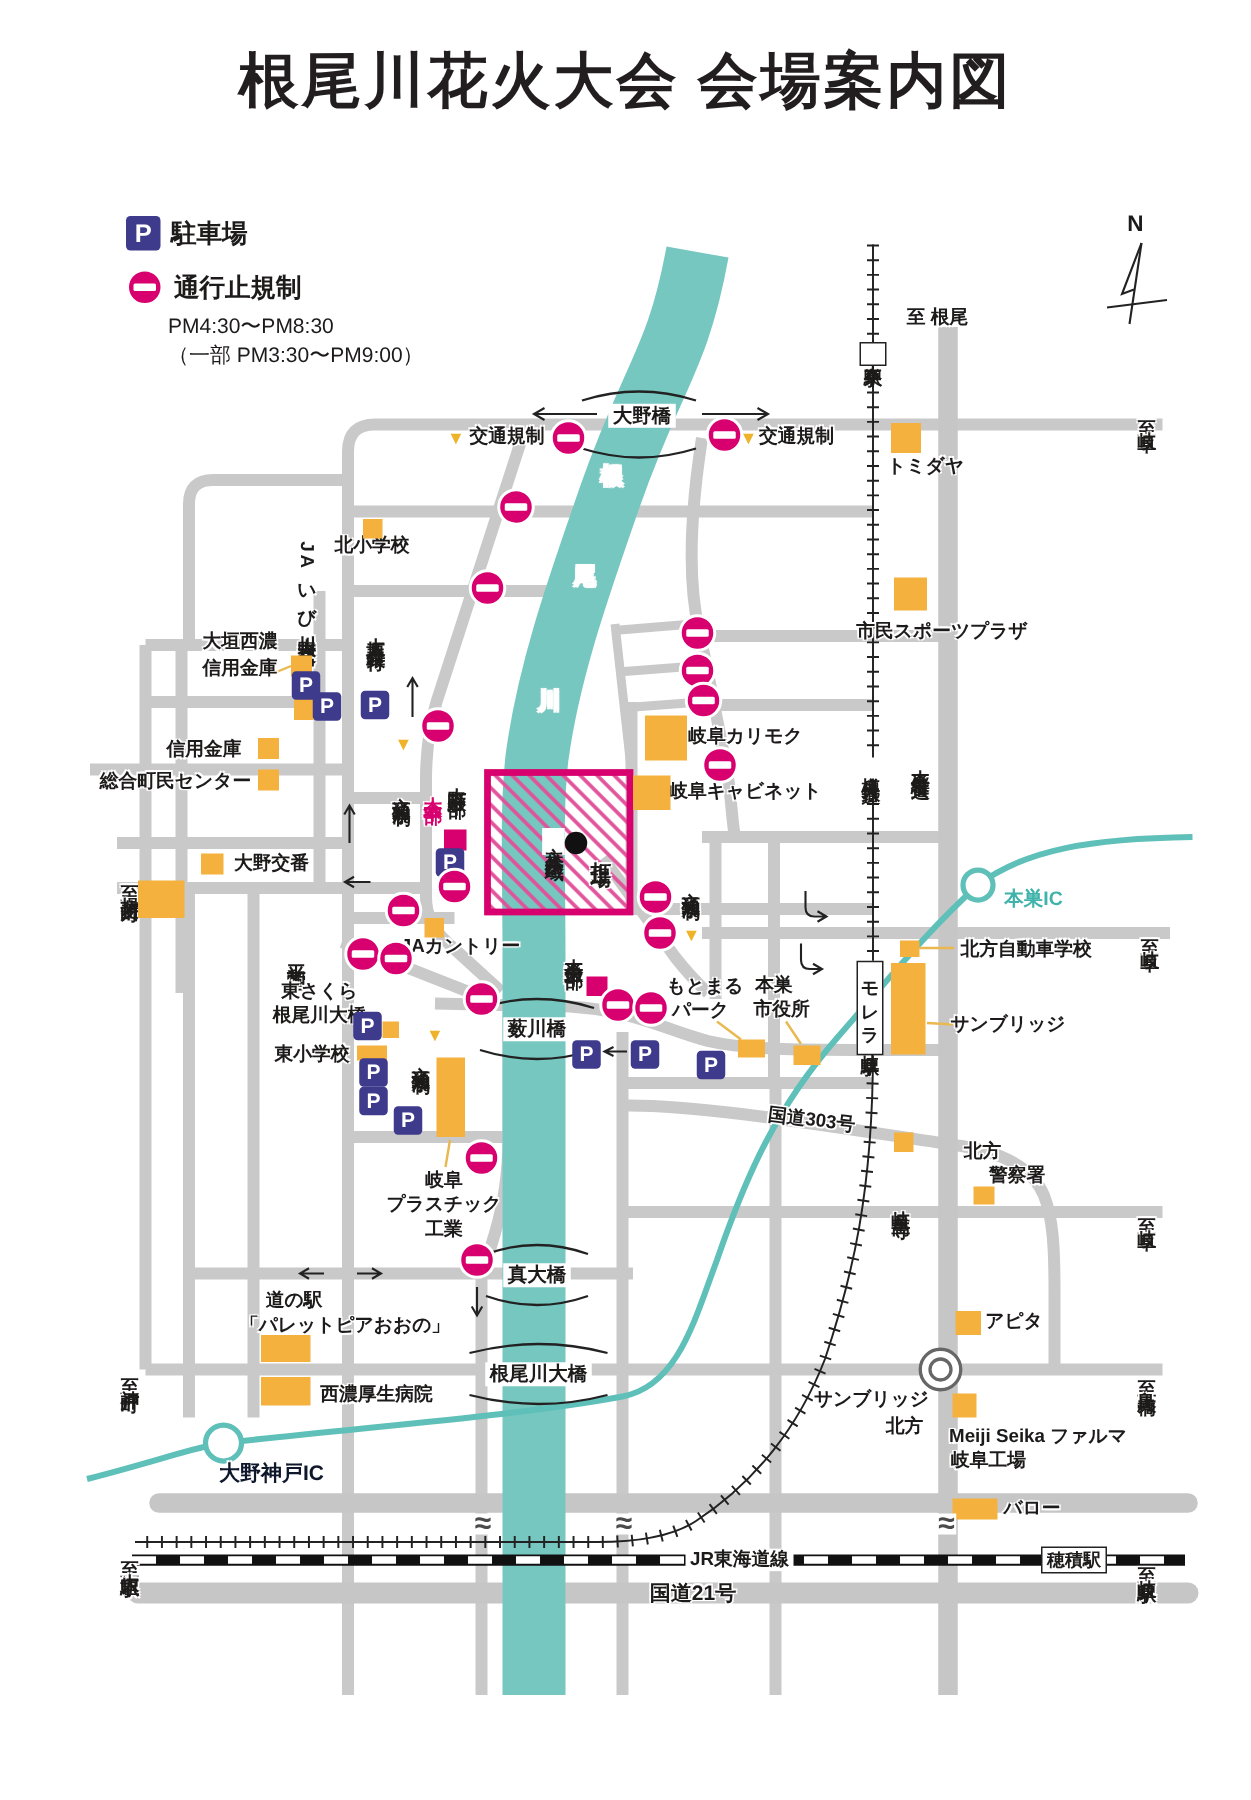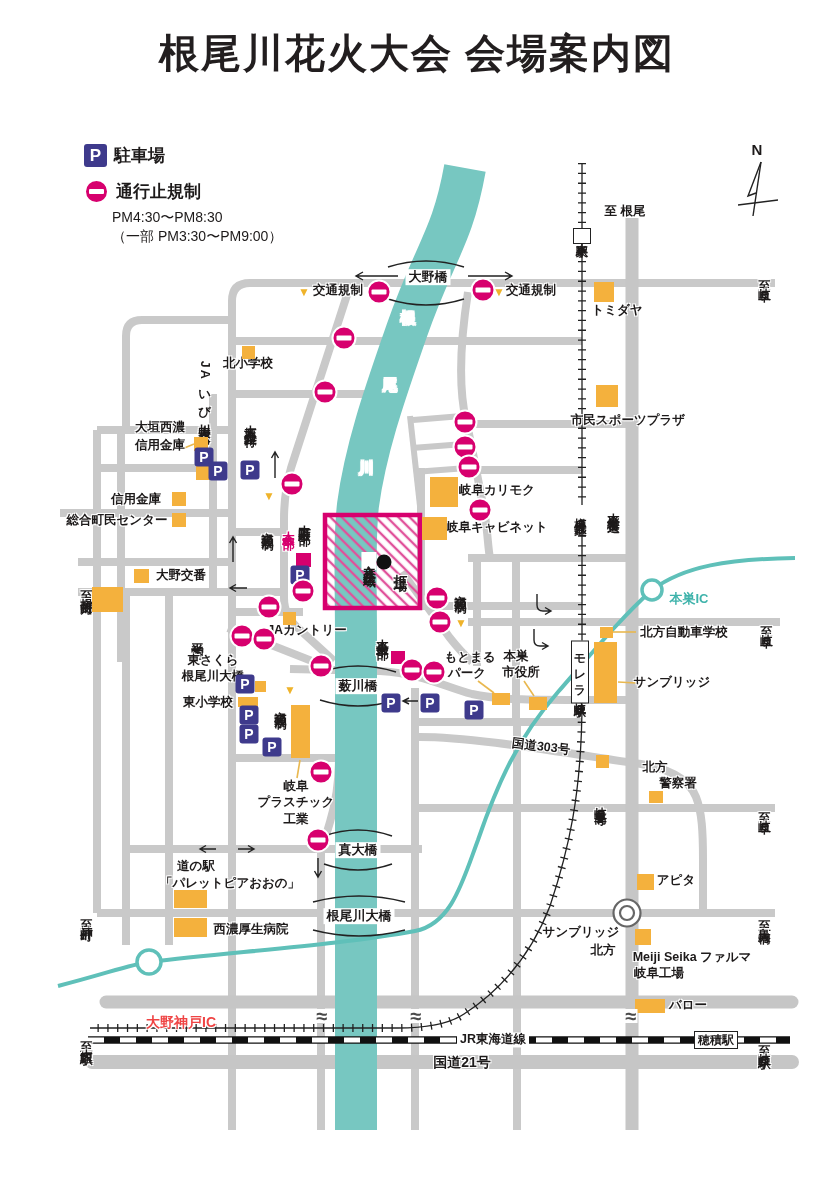--- a/index.html
+++ b/index.html
@@ -220,21 +220,21 @@
       <div class="lbl" style="left: 296px; top: 803px;">プラスチック</div>
       <div class="lbl" style="left: 296px; top: 820px;">工業</div>
       <div class="lbl" style="left: 541px; top: 747px; transform: translate(-50%, -50%) rotate(7deg);">国道303号</div>
       <div class="lbl v" style="left: 600px; top: 801px;">岐阜高専</div>
       <div class="lbl" style="left: 655px; top: 768px;">北方</div>
       <div class="lbl" style="left: 656px; top: 784px; margin-left: 22px;">警察署</div>
       <div class="lbl v" style="left: 764px; top: 808px;">至 岐阜</div>
       <div class="lbl" style="left: 196px; top: 867px;">道の駅</div>
       <div class="lbl" style="left: 230px; top: 884px;">「パレットピアおおの」</div>
       <div class="lbl" style="left: 251px; top: 930px;">西濃厚生病院</div>
-      <div class="lbl" style="left: 181px; top: 1022px; color: #ef4444; font-size: 14px;">大野神戸IC</div>
+      <div class="lbl" style="left: 181px; top: 982px; color: #0f172a; font-size: 14px;">大野神戸IC</div>
       <div class="lbl v" style="left: 86px; top: 916px;">至 神戸町</div>
       <div class="lbl" style="left: 676px; top: 881px;">アピタ</div>
       <div class="lbl v" style="left: 764px; top: 917px;">至 島大橋</div>
       <div class="lbl" style="left: 581px; top: 933px;">サンブリッジ</div>
       <div class="lbl" style="left: 603px; top: 951px;">北方</div>
       <div class="lbl" style="left: 692px; top: 958px; text-align: center;">Meiji Seika ファルマ</div>
       <div class="lbl" style="left: 659px; top: 974px;">岐阜工場</div>
       <div class="lbl" style="left: 688px; top: 1006px;">バロー</div>
       <div class="lbl bg" style="left: 493px; top: 1040px;">JR東海道線</div>
       <div class="lbl" style="left: 462px; top: 1062px; font-size: 14px;">国道21号</div>

